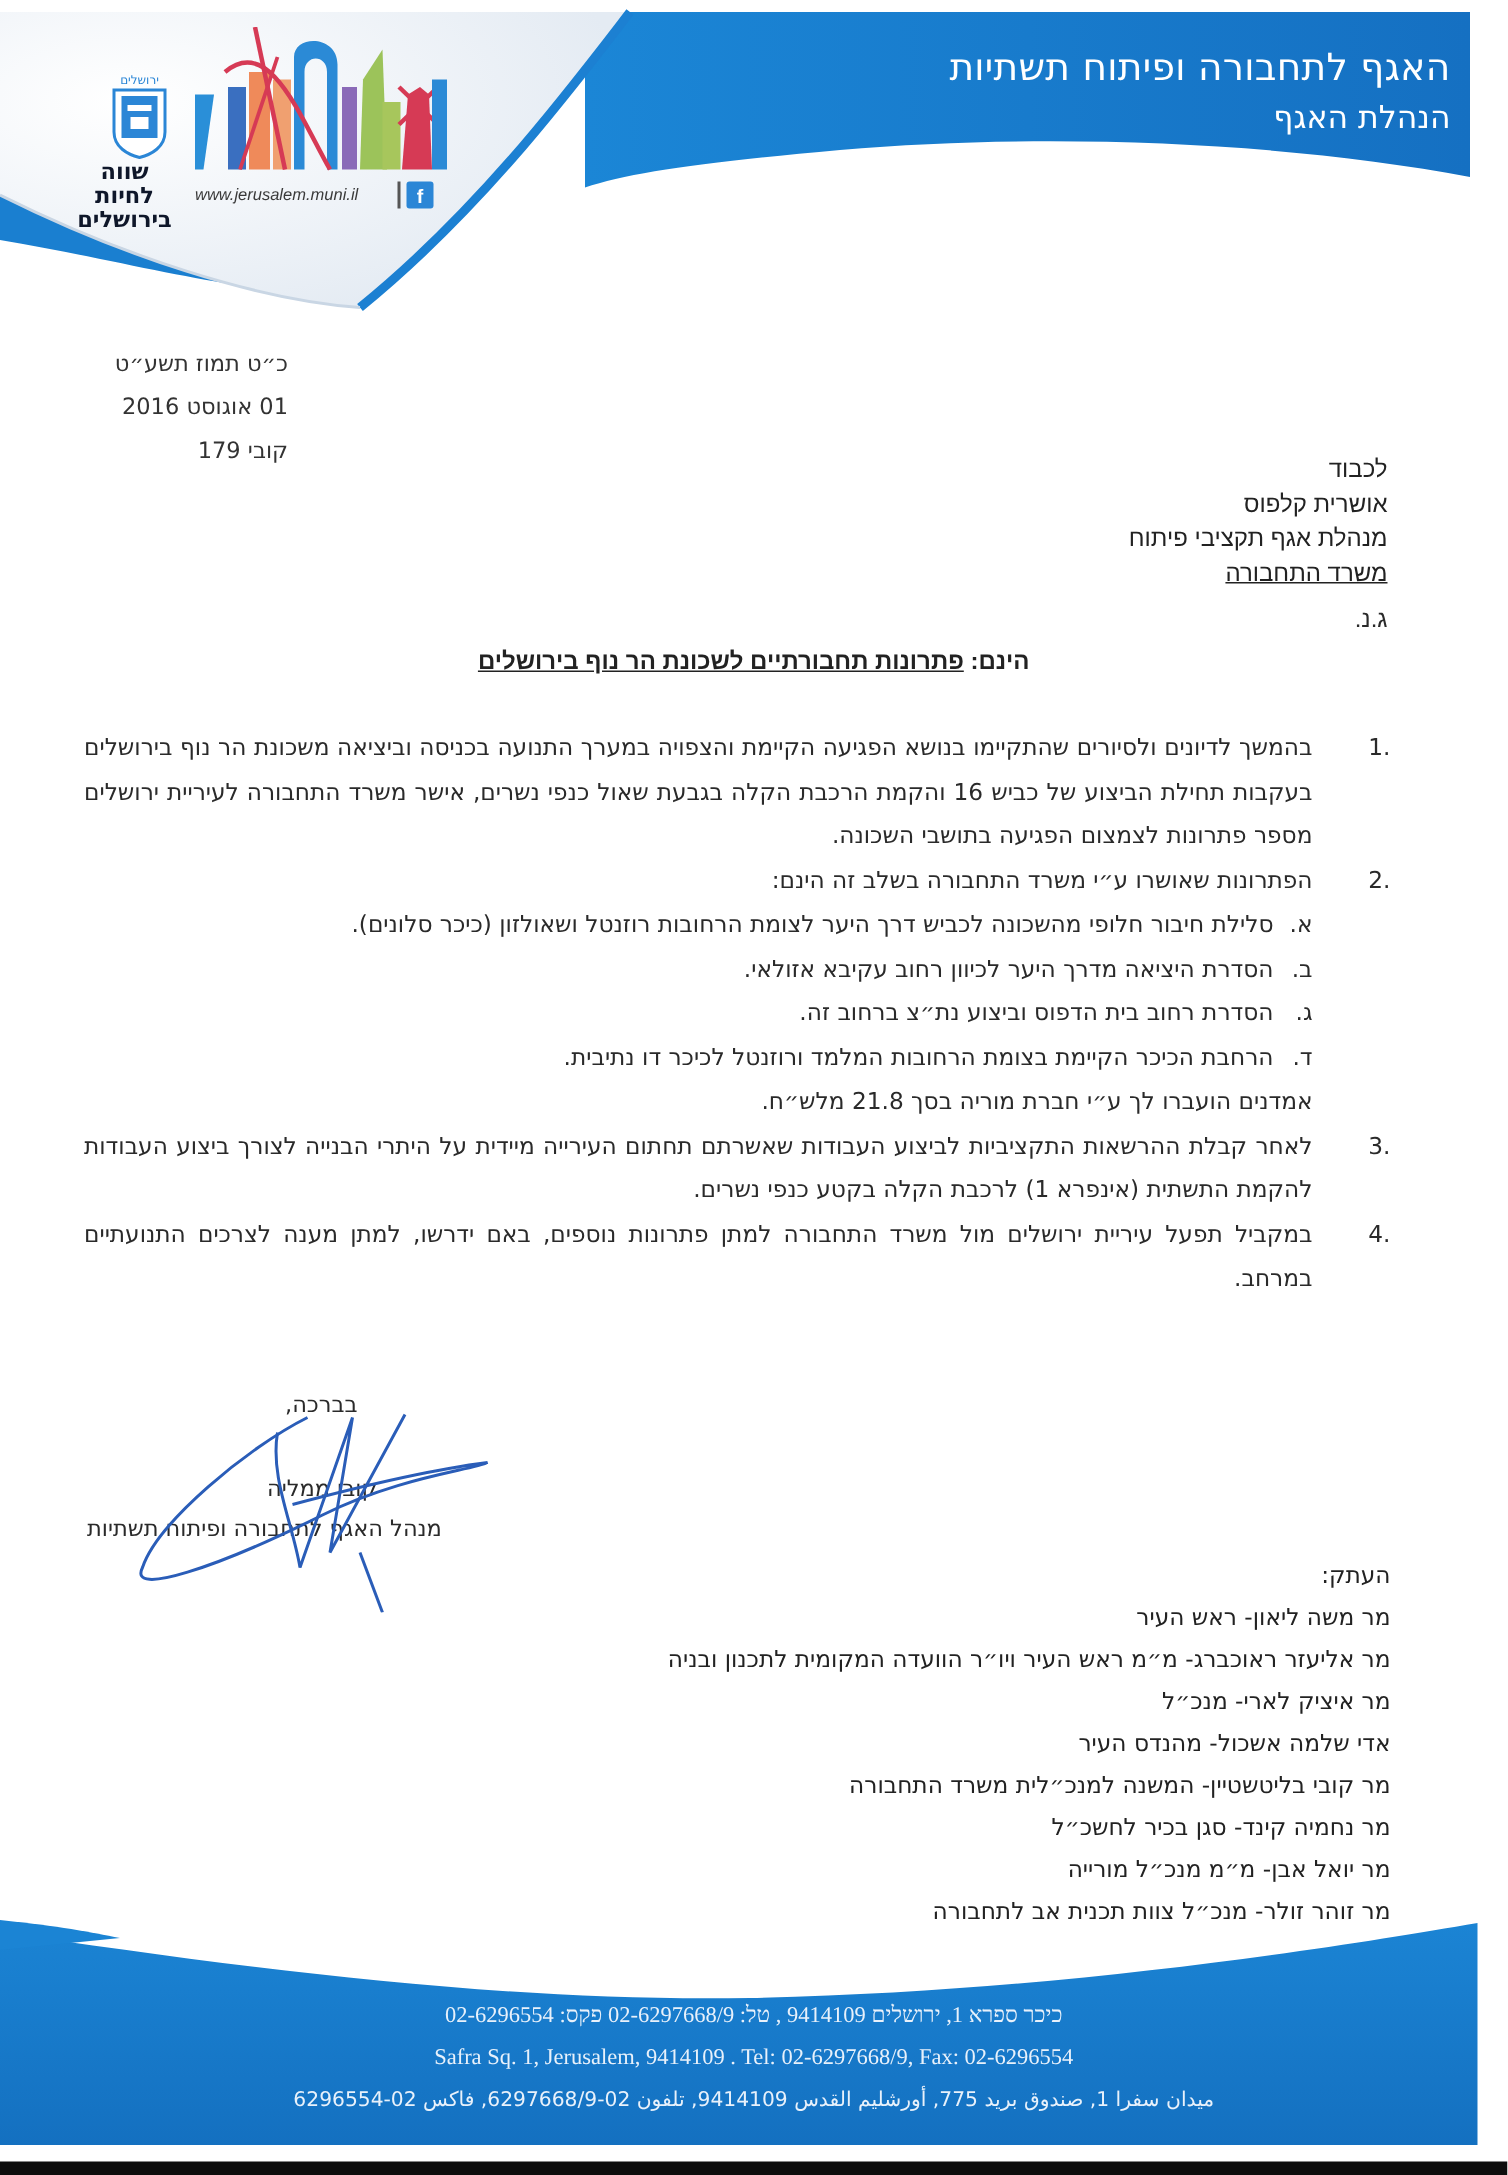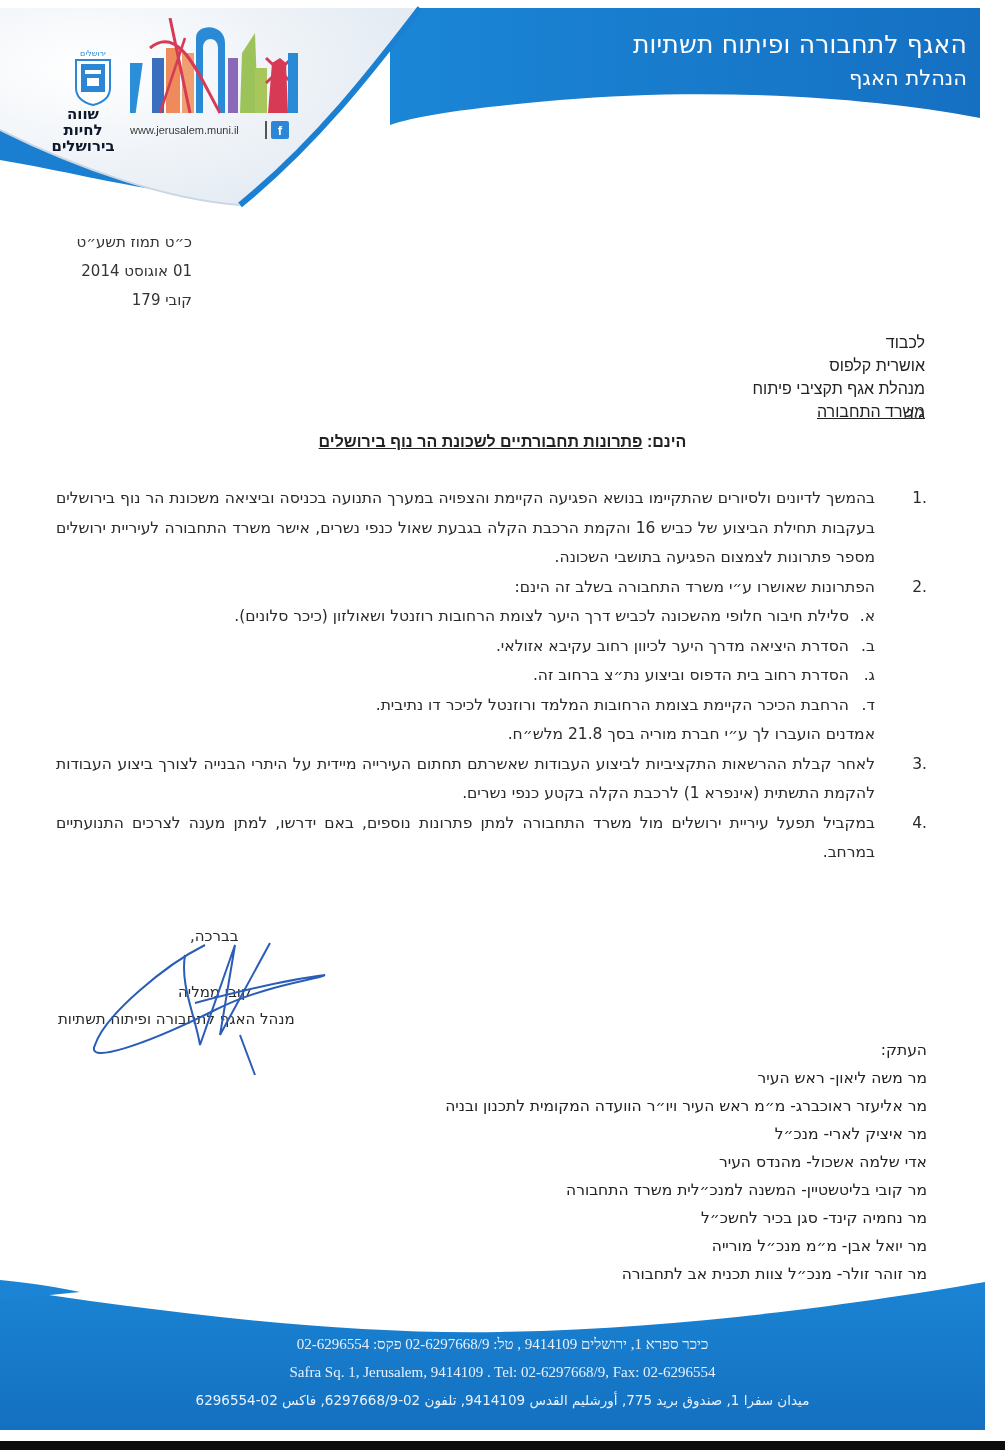--- a/index.html
+++ b/index.html
@@ -15,40 +15,40 @@
   .hdr-title {
     position:absolute; right:38px; top:30px; color:#fff;
     font-size:25px; letter-spacing:0.2px; white-space:nowrap;
   }
   .hdr-sub {
     position:absolute; right:38px; top:66px; color:#fff;
     font-size:21px; white-space:nowrap;
   }
   .url {
     position:absolute; left:130px; top:124px; font-size:11px; color:#3a3a3a;
-    font-family:"Liberation Sans", sans-serif; direction:ltr;
+    font-family:"Liberation Sans", sans-serif; direction:ltr;font-style:italic;
   }
   .fb {
     position:absolute; left:271px; top:121px; width:18px; height:18px;
     background:#2b86d6; color:#fff; font-weight:bold; font-size:13px;
     text-align:center; line-height:19px; border-radius:2px;
     font-family:"Liberation Sans", sans-serif;
   }
   .fb-sep { position:absolute; left:265px; top:121px; width:2px; height:18px; background:#555; }
   .slogan {
     position:absolute; left:45px; top:106px; width:76px; text-align:center;
     font-size:15px; font-weight:bold; line-height:16px; color:#0f172a;
   }
   .crest { position:absolute; left:73px; top:48px; }
 
   
   .dateblock { position:absolute; left:52px; top:228px; width:140px; font-size:15px; line-height:29px; text-align:right; color:#333; }
 
   
-  .recipient { position:absolute; right:80px; top:302px; width:300px; text-align:right; font-size:16px; line-height:23px; color:#222; font-family:"Liberation Sans", sans-serif;margin-top:29px; }
+  .recipient { position:absolute; right:80px; top:302px; width:300px; text-align:right; font-size:16px; line-height:23px; color:#222; font-family:"Liberation Sans", sans-serif; }
   .u { text-decoration:underline; }
   .gn { position:absolute; right:80px; top:405px; font-size:16px; font-family:"Liberation Sans", sans-serif; }
 
   .subject { position:absolute; right:80px; left:80px; top:433px; text-align:center; font-size:16px; font-weight:bold; color:#222; font-family:"Liberation Sans", sans-serif; }
   .subject .s-text { text-decoration:underline; }
 
   
   .body { position:absolute; right:78px; left:56px; top:484px; font-size:15.5px; line-height:29.5px; color:#2a2a2a; }
   .item { position:relative; padding-right:52px; text-align:justify; }
   .num { position:absolute; right:0; top:0; width:40px; text-align:right; }
@@ -127,21 +127,21 @@
 <div class="slogan rtl">
   <div>שווה לחיות</div>
   <div>בירושלים</div>
 </div>
 <div class="url">www.jerusalem.muni.il</div>
 <div class="fb-sep"></div>
 <div class="fb">f</div>
 
 <div class="dateblock rtl">
   <div>כ״ט תמוז תשע״ט</div>
-  <div>01 אוגוסט 2014</div>
+  <div>01 אוגוסט 2016</div>
   <div>קובי 179</div>
 </div>
 
 <div class="recipient rtl">
   <div>לכבוד</div>
   <div>אושרית קלפוס</div>
   <div>מנהלת אגף תקציבי פיתוח</div>
   <div class="u">משרד התחבורה</div>
 </div>
 <div class="gn rtl">ג.נ.</div>

